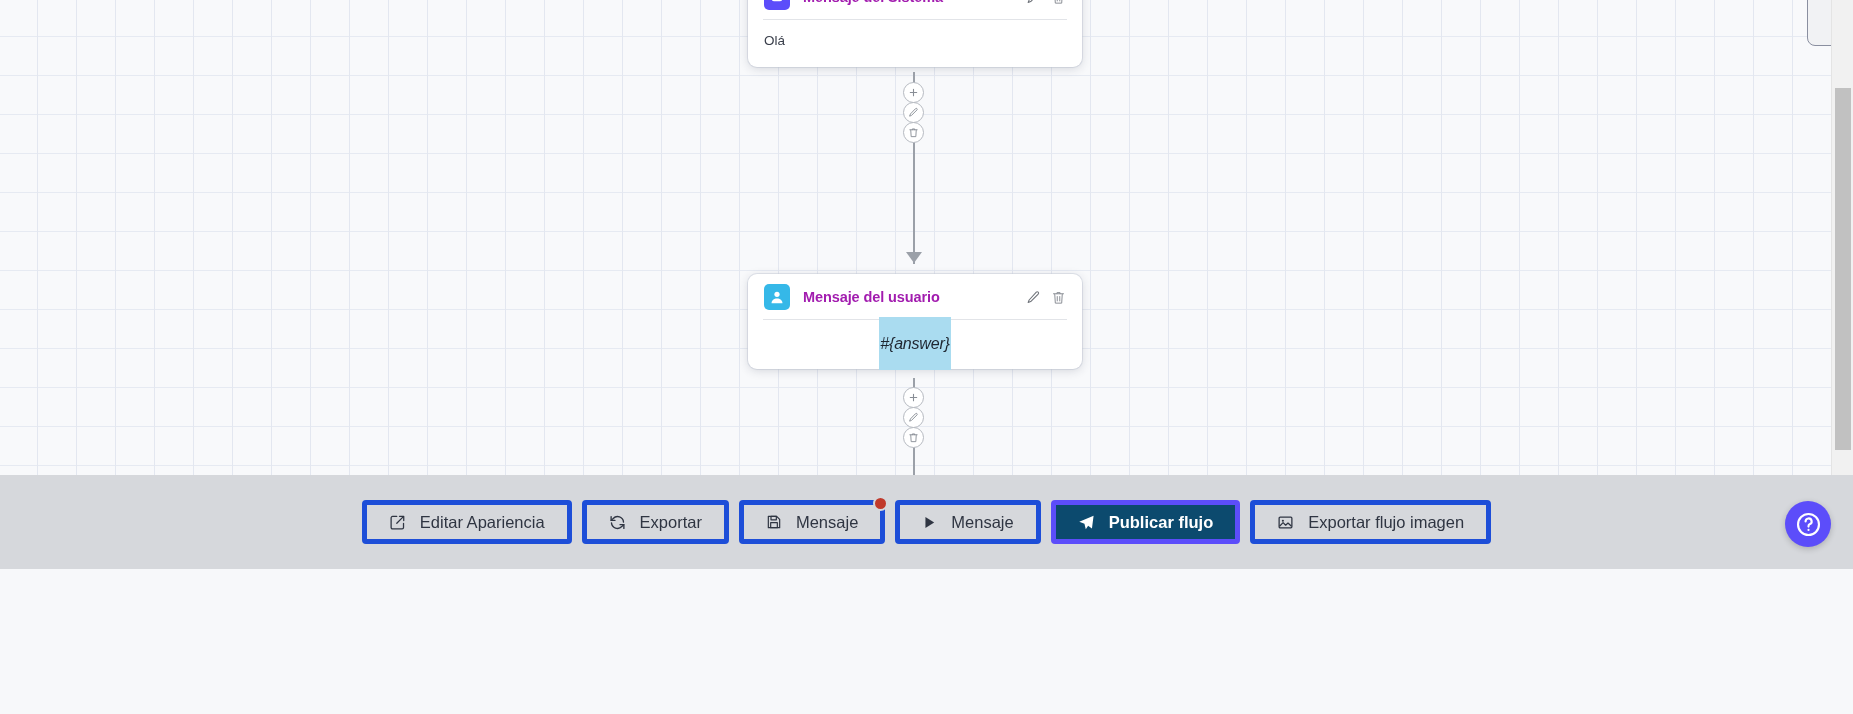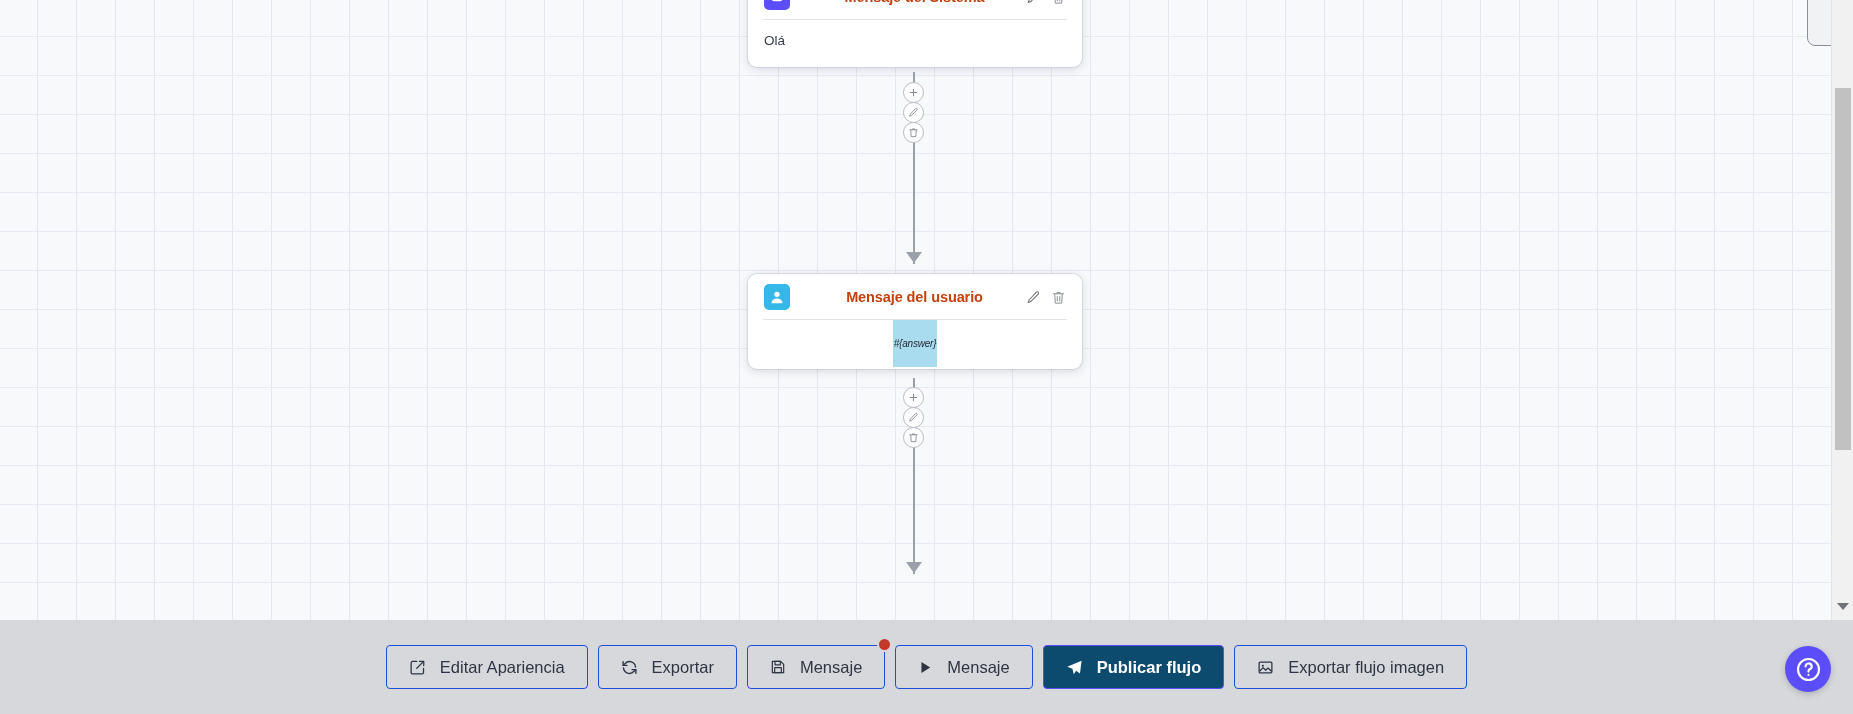--- a/index.html
+++ b/index.html
@@ -8,21 +8,21 @@
     width: 1853px;
     height: 714px;
     overflow: hidden;
     font-family: "Liberation Sans", sans-serif;
     background: #f7f8fa;
   }
 
   #app {
     position: relative;
     width: 1853px;
-    height: 714px;
+    height: 569px;
     overflow: hidden;
   }
 
   
   .canvas {
     position: absolute;
     left: 0;
     top: 0;
     width: 1853px;
     height: 620px;
@@ -59,25 +59,24 @@
     display: flex;
     align-items: center;
     justify-content: center;
     margin-right: 13px;
   }
   .node-icon svg { display: block; }
 
   .node-title {
     font-size: 14.5px;
     font-weight: bold;
-    color: #c2410c;
+    color: #a21caf;
     letter-spacing: -0.1px;
     flex: 1 1 auto;
     white-space: nowrap;
-    text-align: center;
   }
 
   .node-actions {
     display: flex;
     align-items: center;
     gap: 10px;
     flex: 0 0 auto;
   }
   .node-actions .act { line-height: 0; cursor: pointer; }
 
@@ -92,21 +91,21 @@
     font-size: 13.5px;
     color: #3a3f4b;
     min-height: 18px;
   }
   .node-body.centered { text-align: center; padding-top: 15px; }
 
   .var-token {
     background: #aadcf0;
     color: #1f2630;
     font-style: italic;
-    font-size: 10px;
+    font-size: 16px;
     padding: 18px 1px;
     letter-spacing: -0.2px;
   }
 
   
   .conn-line {
     position: absolute;
     width: 2px;
     background: #9ba0a8;
   }
@@ -203,21 +202,21 @@
     align-items: center;
     justify-content: center;
     gap: 10px;
   }
 
   .tbtn {
     position: relative;
     height: 44px;
     min-width: 120px;
     padding: 0 22px;
-    border: 1px solid #1d4ed8;
+    border: 5px solid #1d4ed8;
     border-radius: 4px;
     background: #d6d8dc;
     display: flex;
     align-items: center;
     justify-content: center;
     gap: 14px;
     font-size: 16.5px;
     color: #2f3542;
     cursor: pointer;
     box-sizing: border-box;

